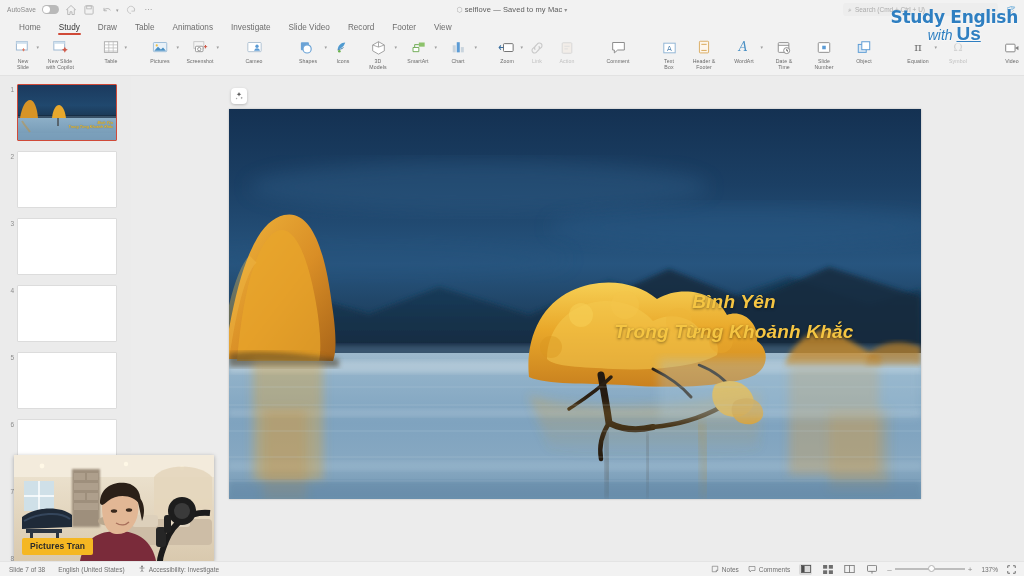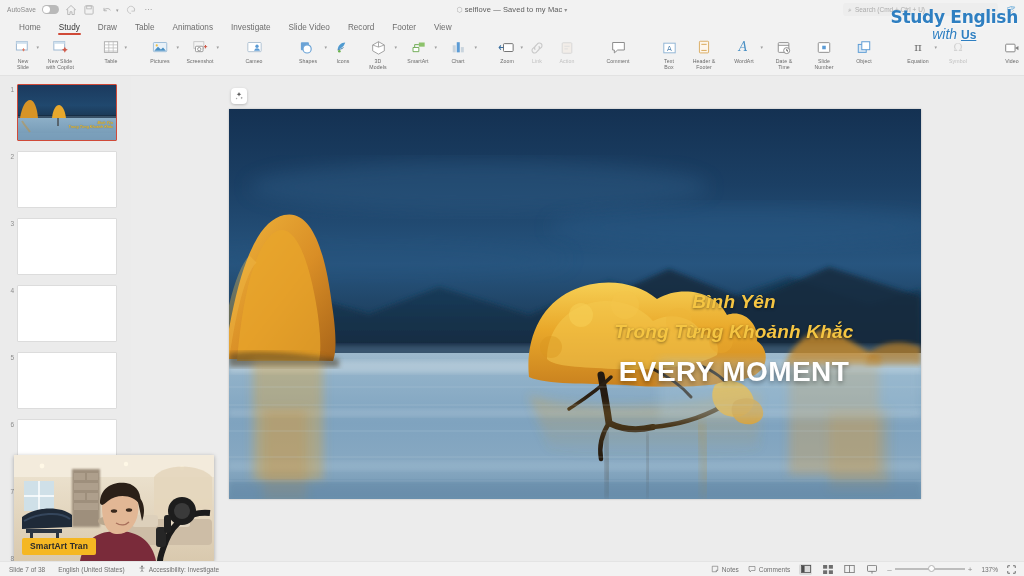--- a/index.html
+++ b/index.html
@@ -196,21 +196,21 @@
   .wm1 {
     font-family:"DejaVu Sans", sans-serif;
     font-size:17px; font-weight:bold; color:#2f7fc1;
     letter-spacing:-.3px; line-height:17px;
     text-shadow:0 1px 2px rgba(255,255,255,.9);
   }
   .wm2 {
     font-size:14px; color:#2f7fc1; line-height:16px;
     font-style:italic; text-shadow:0 1px 2px rgba(255,255,255,.9);
   }
-  .wm2 b { font-style:normal; font-weight:bold; font-size:12px;text-decoration:underline; }
+  .wm2 b { font-style:normal; font-weight:bold; font-size:19px;text-decoration:underline; }
   .wm-mark {
     position:absolute; right:2px; top:-7px; font-size:11px; color:#4a9bd4;
     transform:rotate(-12deg); opacity:.75;
   }
 
   .rec-pill {
     position:absolute; right:112px; top:21px; height:11px;
     background:#fff; border:1px solid #dcdcdc; border-radius:6px;
     display:flex; align-items:center; gap:3px; padding:0 5px;
     font-size:6.5px; color:#5f5f5f;
@@ -789,21 +789,20 @@
 
           <rect x="430" y="250" width="262" height="60" fill="#a9c6d8" opacity=".32" filter="url(#blur6)"></rect>
 
           <rect y="372" width="692" height="18" fill="#5e84a2" opacity=".45" filter="url(#blur3)"></rect>
         </svg>
       </div>
 
       <div class="slide-texts">
         <div class="vn1">Bình Yên</div>
         <div class="vn2">Trong Từng Khoảnh Khắc</div>
-        <div class="en">EVERY MOMENT</div>
       </div>
     </div>
   </div>
 
   <div class="webcam">
     <div class="webcam-img">
       <svg width="200" height="106" viewBox="0 0 200 106" preserveAspectRatio="none">
         <defs>
           <linearGradient id="room" x1="0" y1="0" x2="0" y2="1">
             <stop offset="0%" stop-color="#efe6d4"></stop>
@@ -856,21 +855,21 @@
         <ellipse cx="115" cy="55" rx="3.2" ry="1.8" fill="#3b2a1e"></ellipse>
         <path d="M102 68 C107 71 112 70 115 67" stroke="#a9705c" stroke-width="1.4" fill="none"></path>
 
         <path d="M196 58 C176 56 160 66 152 86 C148 96 146 102 146 106" stroke="#1b1b1b" stroke-width="6" fill="none"></path>
         <circle cx="168" cy="56" r="14" fill="#1d1d1d"></circle>
         <circle cx="168" cy="56" r="8" fill="#3a3a3a"></circle>
         <rect x="142" y="72" width="10" height="20" rx="3" fill="#262626"></rect>
         <rect x="150" y="60" width="7" height="18" rx="3" fill="#202020"></rect>
       </svg>
     </div>
-    <div class="name-badge">SmartArt Tran</div>
+    <div class="name-badge">Pictures Tran</div>
   </div>
 
   <div class="statusbar">
     <div class="sb-left">
       <span class="sb-item">Slide 7 of 38</span>
       <span class="sb-item">English (United States)</span>
       <span class="sb-item">
         <span class="sb-ico">
           <svg width="8" height="8" viewBox="0 0 16 16">
               <circle cx="8" cy="3" r="1.8" fill="#6e6e6e"></circle>

